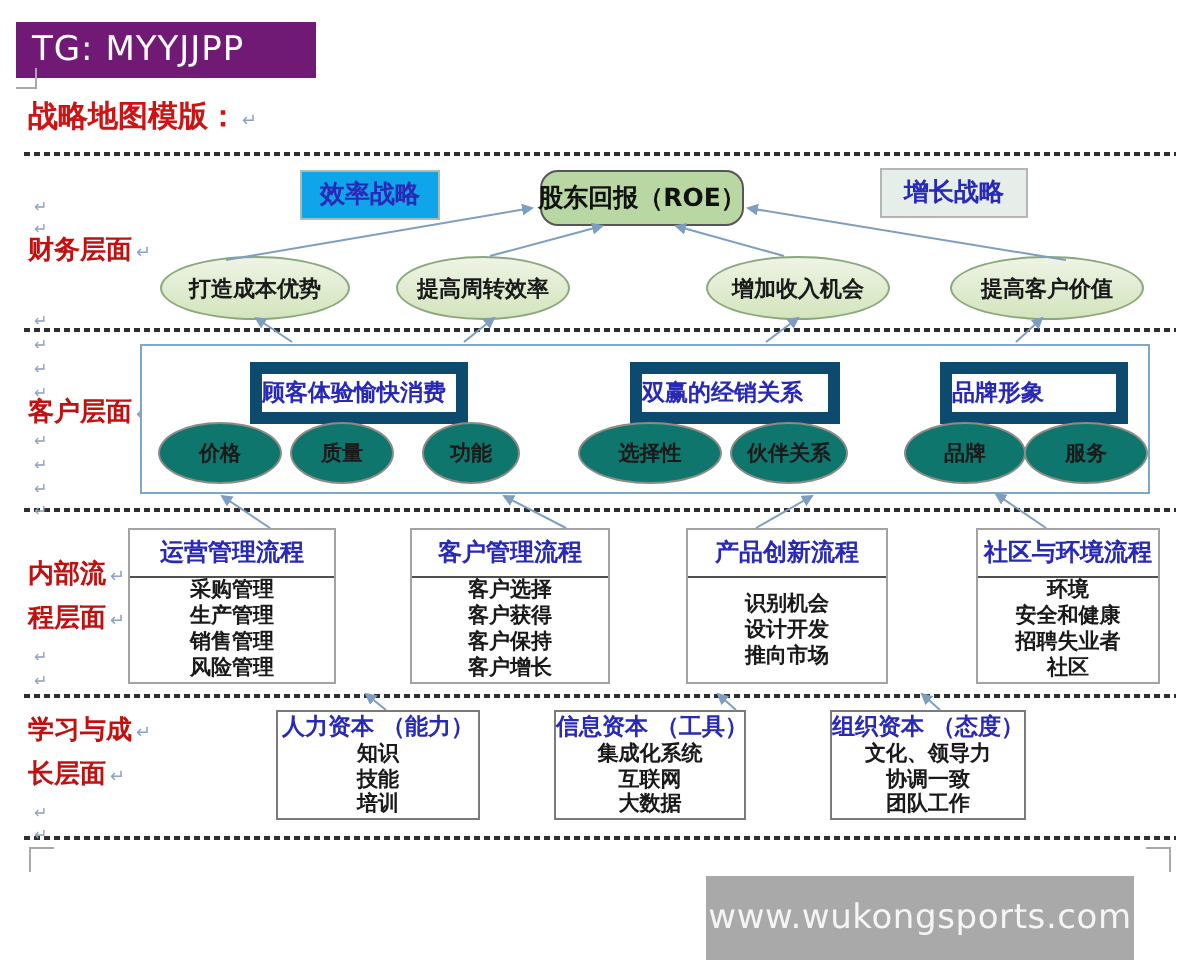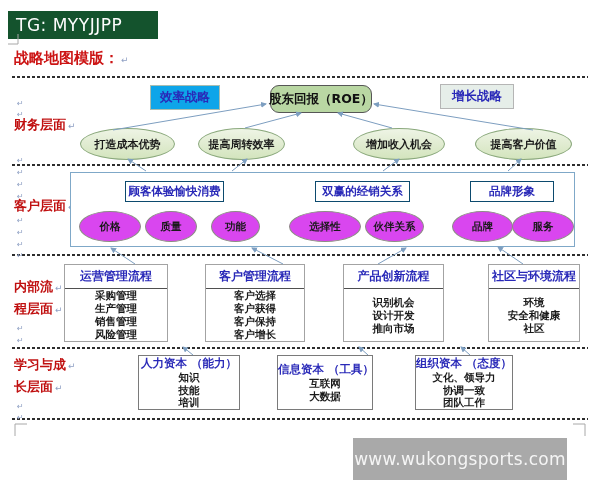--- a/index.html
+++ b/index.html
@@ -2,46 +2,46 @@
 <html><head>
 <meta charset="utf-8">
 <style>
   html,body{margin:0;padding:0;background:#ffffff;}
   #stage{
     position:relative;width:600px;height:480px;overflow:hidden;background:#ffffff;
     font-family:"DejaVu Sans",sans-serif;
   }
   .abs{position:absolute;}
   
-  .hdr-bar{left:8px;top:11px;width:142px;height:28px;background:#14532d;
+  .hdr-bar{left:8px;top:11px;width:142px;height:28px;background:#701a75;
     color:#fdfdfd;font-size:17px;line-height:28px;padding-left:8px;letter-spacing:.5px;}
   .ftr-bar{left:353px;top:438px;width:214px;height:42px;background:#a9a9a9;
     color:#f5f5f5;font-size:17px;line-height:42px;text-align:center;letter-spacing:.3px;}
   
   .doc-title{left:14px;top:49px;color:#cc1414;font-weight:bold;font-size:15px;white-space:nowrap;}
   .rlabel{color:#c01010;font-weight:bold;font-size:13px;white-space:nowrap;left:14px;}
   
   .dash{left:12px;width:576px;height:2px;
     background:repeating-linear-gradient(90deg,#2e2e2e 0 3px,transparent 3px 5px);}
   
   .stratbox{height:23px;border:1px solid #a9bdb1;background:#0ea5e9;color:#2929b8;
     font-weight:bold;font-size:12.5px;display:flex;align-items:center;justify-content:center;white-space:nowrap;}
   .roebox{left:270px;top:85px;width:100px;height:26px;background:#b9d7a3;border:1.5px solid #565656;
     border-radius:9px;color:#111;font-weight:bold;font-size:12.5px;
     display:flex;align-items:center;justify-content:center;white-space:nowrap;}
   
   .ell{border-radius:50%;display:flex;align-items:center;justify-content:center;
     font-weight:bold;white-space:nowrap;color:#1a1a1a;}
   .ell-fin{top:128px;height:30px;background:linear-gradient(180deg,#eef4e5,#d3e4bd);
     border:1px solid #8aa87c;font-size:11px;}
-  .ell-cus{top:211px;height:29px;background:#d946ef;border:1px solid #8c8c84;font-size:10.5px;}
+  .ell-cus{top:211px;height:29px;background:#0f766e;border:1px solid #8c8c84;font-size:10.5px;}
   
   .cusbox{left:70px;top:172px;width:503px;height:73px;border:1px solid #7fa8c8;background:#fff;}
-  .custitle{top:181px;height:19px;border:1px solid #0c4a6e;background:#fff;color:#2929b8;
-    font-weight:bold;font-size:11.5px;display:flex;align-items:center;justify-content:center;white-space:nowrap;}
+  .custitle{top:181px;height:19px;border:6px solid #0c4a6e;background:#fff;color:#2929b8;
+    font-weight:bold;font-size:11.5px;display:flex;align-items:center;justify-content:flex-start;white-space:nowrap;}
   
   .pbox{top:264px;height:78px;border:1px solid #a3a3a3;background:#fff;box-sizing:border-box;}
   .pbox .ttl{height:23px;line-height:23px;border-bottom:1px solid #4f4f4f;color:#2929b8;
     font-weight:bold;font-size:12px;text-align:center;white-space:nowrap;}
   .pbox .bdy{height:52px;display:flex;flex-direction:column;justify-content:center;
     color:#1a1a1a;font-weight:bold;font-size:10.5px;line-height:13px;text-align:center;white-space:nowrap;}
   
   .lbox{top:355px;height:55px;border:1px solid #7a7a7a;background:#fff;box-sizing:border-box;
     display:flex;flex-direction:column;justify-content:center;text-align:center;}
   .lbox .ttl{color:#2929b8;font-weight:bold;font-size:11.5px;line-height:15px;white-space:nowrap;}
@@ -173,35 +173,37 @@
       <div>识别机会</div>
       <div>设计开发</div>
       <div>推向市场</div>
     </div>
   </div>
   <div class="abs shape pbox" style="left:488px;width:92px">
     <div class="ttl">社区与环境流程</div>
     <div class="bdy">
       <div>环境</div>
       <div>安全和健康</div>
+      <div>招聘失业者</div>
       <div>社区</div>
     </div>
   </div>
 
   <div class="abs shape lbox" style="left:138px;width:102px">
     <div class="ttl">人力资本 （能力）</div>
     <div class="bdy">
       <div>知识</div>
       <div>技能</div>
       <div>培训</div>
     </div>
   </div>
   <div class="abs shape lbox" style="left:277px;width:96px">
     <div class="ttl">信息资本 （工具）</div>
     <div class="bdy">
+      <div>集成化系统</div>
       <div>互联网</div>
       <div>大数据</div>
     </div>
   </div>
   <div class="abs shape lbox" style="left:415px;width:98px">
     <div class="ttl">组织资本 （态度）</div>
     <div class="bdy">
       <div>文化、领导力</div>
       <div>协调一致</div>
       <div>团队工作</div>

